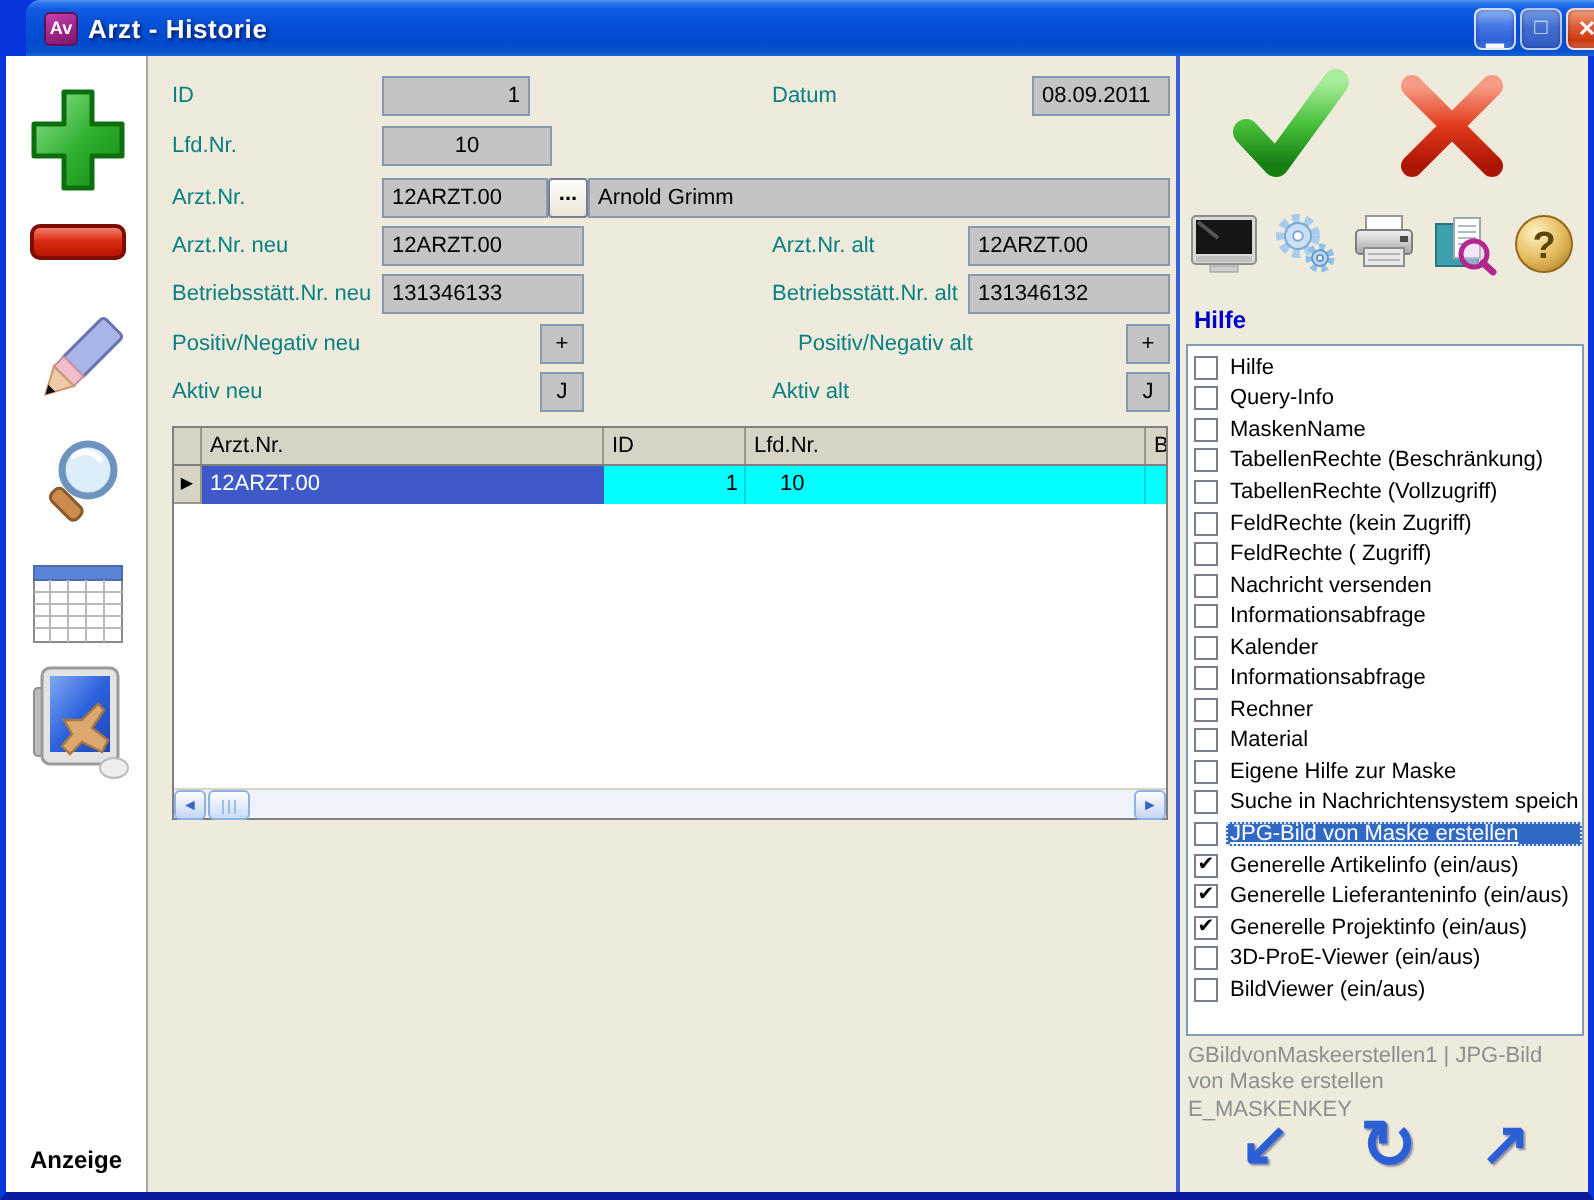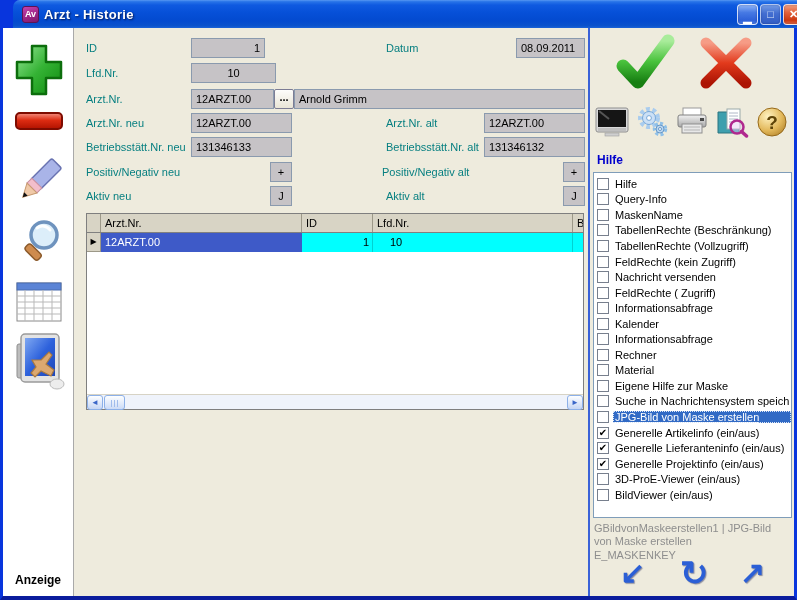--- a/index.html
+++ b/index.html
@@ -204,21 +204,21 @@
       <span class="lbl" style="left:311px;top:85px">Arzt.Nr. alt</span>
       <div class="fld" style="left:409px;top:85px;width:101px">12ARZT.00</div>
 
       <span class="lbl" style="left:11px;top:109px">Betriebsstätt.Nr. neu</span>
       <div class="fld" style="left:116px;top:109px;width:101px">131346133</div>
       <span class="lbl" style="left:311px;top:109px">Betriebsstätt.Nr. alt</span>
       <div class="fld" style="left:409px;top:109px;width:101px">131346132</div>
 
       <span class="lbl" style="left:11px;top:134px">Positiv/Negativ neu</span>
       <div class="fld calign" style="left:195px;top:134px;width:22px">+</div>
-      <span class="lbl" style="left:307px;top:134px">Positiv/Negativ alt</span>
+      <span class="lbl" style="left:324px;top:134px">Positiv/Negativ alt</span>
       <div class="fld calign" style="left:488px;top:134px;width:22px">+</div>
 
       <span class="lbl" style="left:11px;top:158px">Aktiv neu</span>
       <div class="fld calign" style="left:195px;top:158px;width:22px">J</div>
       <span class="lbl" style="left:311px;top:158px">Aktiv alt</span>
       <div class="fld calign" style="left:488px;top:158px;width:22px">J</div>
 
       <div class="grid">
         <div class="g-head">
           <div class="hc" style="width:14px"></div>
@@ -348,25 +348,25 @@
         <div class="item">
             <span class="cb"></span>
             <span class="txt">TabellenRechte (Vollzugriff)</span>
           </div>
         <div class="item">
             <span class="cb"></span>
             <span class="txt">FeldRechte (kein Zugriff)</span>
           </div>
         <div class="item">
             <span class="cb"></span>
+            <span class="txt">FeldRechte ( Zugriff)</span>
+          </div>
+        <div class="item">
+            <span class="cb"></span>
             <span class="txt">Nachricht versenden</span>
-          </div>
-        <div class="item">
-            <span class="cb"></span>
-            <span class="txt">FeldRechte ( Zugriff)</span>
           </div>
         <div class="item">
             <span class="cb"></span>
             <span class="txt">Informationsabfrage</span>
           </div>
         <div class="item">
             <span class="cb"></span>
             <span class="txt">Kalender</span>
           </div>
         <div class="item">

